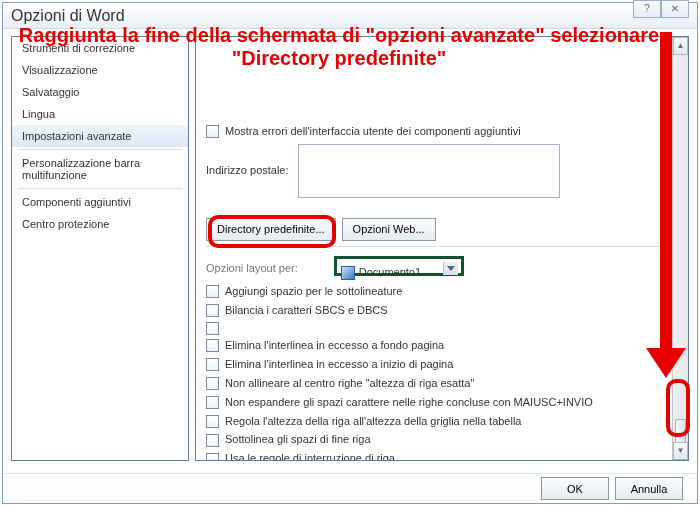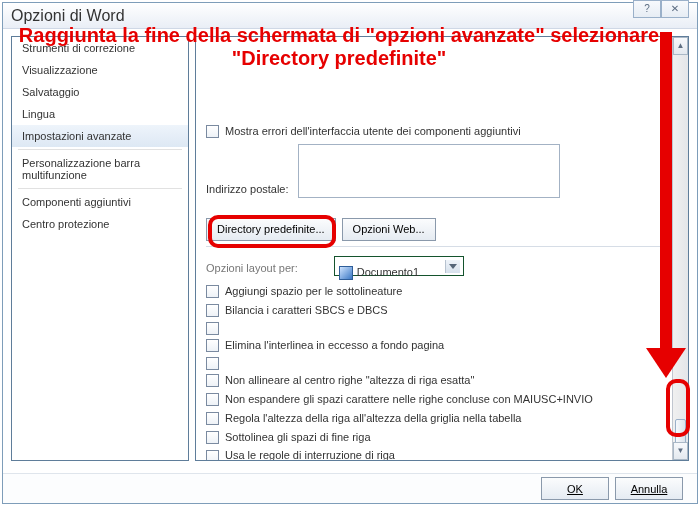--- a/index.html
+++ b/index.html
@@ -19,30 +19,30 @@
 
   .content { flex: 1; border: 1px solid #5f7d9a; background: #fff; padding: 6px 10px 2px 10px; position: relative; font-size: 11px; color: #333; overflow: hidden; }
   .scrollbar { position: absolute; right: 0; top: 0; bottom: 0; width: 16px; background: linear-gradient(to right,#f0f0f0,#e4e6e9); border-left: 1px solid #c0c6cf; }
   .sbar-btn-up, .sbar-btn-dn { height: 18px; background: linear-gradient(#f7f9fc,#e4e9ef); border: 1px solid #aab8c6; font-size: 8px; text-align: center; line-height: 16px; color: #5e6e82; }
   .thumb { position: absolute; left: 2px; right: 2px; top: 382px; height: 49px; background: linear-gradient(to right,#f7f9fc,#dbe3ec); border: 1px solid #9ab0c9; border-radius: 2px; }
 
   .row { display: flex; align-items: center; gap: 6px; margin: 3px 0; line-height: 1.45; }
   .cbox { width: 13px; height: 13px; border: 1px solid #7a8aa0; background: linear-gradient(#fff,#eef2f7); display: inline-block; flex-shrink: 0; }
   .ta { border: 1px solid #a3b2c4; width: 262px; height: 54px; resize: none; font-size: 11px; padding: 3px; background: #fff; }
   .btn { border: 1px solid #8a99ab; background: linear-gradient(#fbfcfd,#e5ebf2); padding: 3px 10px; font-size: 11px; cursor: pointer; height: 23px; display: inline-flex; align-items: center; }
-  .dd { border: 1px solid #14532d; height: 20px; display: inline-flex; align-items: center; padding: 14px 20px 0 4px; background: #fff; position: relative; min-width: 130px; font-size: 11px; }
+  .dd { border: 3px solid #14532d; height: 20px; display: inline-flex; align-items: center; padding: 14px 20px 0 4px; background: #fff; position: relative; min-width: 130px; font-size: 11px; }
   .dd:after { content: ""; position: absolute; right: 3px; top: 3px; width: 14px; height: 13px; background: linear-gradient(#eef3f9,#d7e1ec); border-left: 1px solid #b7c2cf; }
   .dd .caret { position: absolute; right: 6px; top: 7px; width: 0; height: 0; border-left: 4px solid transparent; border-right: 4px solid transparent; border-top: 5px solid #556578; z-index: 2; }
   .doc-icon { width: 14px; height: 14px; background: linear-gradient(135deg,#cfe4ff,#3b78c5); border: 1px solid #2f5e99; margin-right: 4px; display: inline-block; }
   .section-label { font-weight: 700; color: #555; margin: 9px 0 4px 0; font-size: 11px; }
   .section-label.light { color: #777; font-weight: 400; }
   .hr { height: 1px; background: #d6dde6; margin: 5px 0 5px 0; width: 100%; }
 
   .footer { position: absolute; bottom: 0; left: 0; right: 0; height: 30px; display: flex; justify-content: flex-end; align-items: center; gap: 6px; padding: 0 14px; border-top: 1px solid #dfe5ec; background: #fcfdfe; }
-  .footer .btn { min-width: 68px; justify-content: center; text-decoration: underline; }
+  .footer .btn { min-width: 68px; justify-content: center; }
 
   
   .anno-text { position: absolute; left: 4px; right: 26px; top: 24px; color: #e60000; font-size: 20px; font-weight: 700; text-align: center; line-height: 1.14; pointer-events: none; font-family: Arial, sans-serif; }
   .arrow-stem { position: absolute; right: 28px; top: 32px; width: 12px; height: 320px; background: #e60000; pointer-events: none; }
   .arrow-head { position: absolute; right: 14px; top: 348px; width: 0; height: 0; border-left: 20px solid transparent; border-right: 20px solid transparent; border-top: 30px solid #e60000; pointer-events: none; }
   .highlight-box { position: absolute; border: 4px solid #e60000; border-radius: 10px; pointer-events: none; }
   .hl-btn { left: 208px; top: 215px; width: 128px; height: 33px; }
   .hl-thumb { right: 10px; top: 379px; width: 24px; height: 58px; }
 </style>
 </head>
@@ -72,21 +72,21 @@
     </div>
 
     <div class="content">
       <div style="height:78px"></div>
 
       <div class="row">
         <span class="cbox"></span>
         <span>Mostra errori dell'interfaccia utente dei componenti aggiuntivi</span>
       </div>
 
-      <div class="row" style="align-items:flex-end; margin-top:4px;">
+      <div class="row" style="align-items:center; margin-top:4px;">
         <span style="min-width:86px">Indirizzo postale:</span>
         <textarea class="ta" style=""></textarea>
       </div>
 
       <div class="row" style="margin-top:20px; gap:6px;">
         <button class="btn">Directory predefinite...</button>
         <button class="btn">Opzioni Web...</button>
       </div>
 
       <div class="hr"></div>
@@ -110,20 +110,21 @@
           </div>
           <div class="row">
             <span class="cbox"></span>
           </div>
           <div class="row">
             <span class="cbox"></span>
             <span>Elimina l'interlinea in eccesso a fondo pagina</span>
           </div>
           <div class="row">
             <span class="cbox"></span>
+            <span>Elimina l'interlinea in eccesso a inizio di pagina</span>
           </div>
           <div class="row">
             <span class="cbox"></span>
             <span>Non allineare al centro righe "altezza di riga esatta"</span>
           </div>
           <div class="row">
             <span class="cbox"></span>
             <span>Non espandere gli spazi carattere nelle righe concluse con MAIUSC+INVIO</span>
           </div>
           <div class="row">

